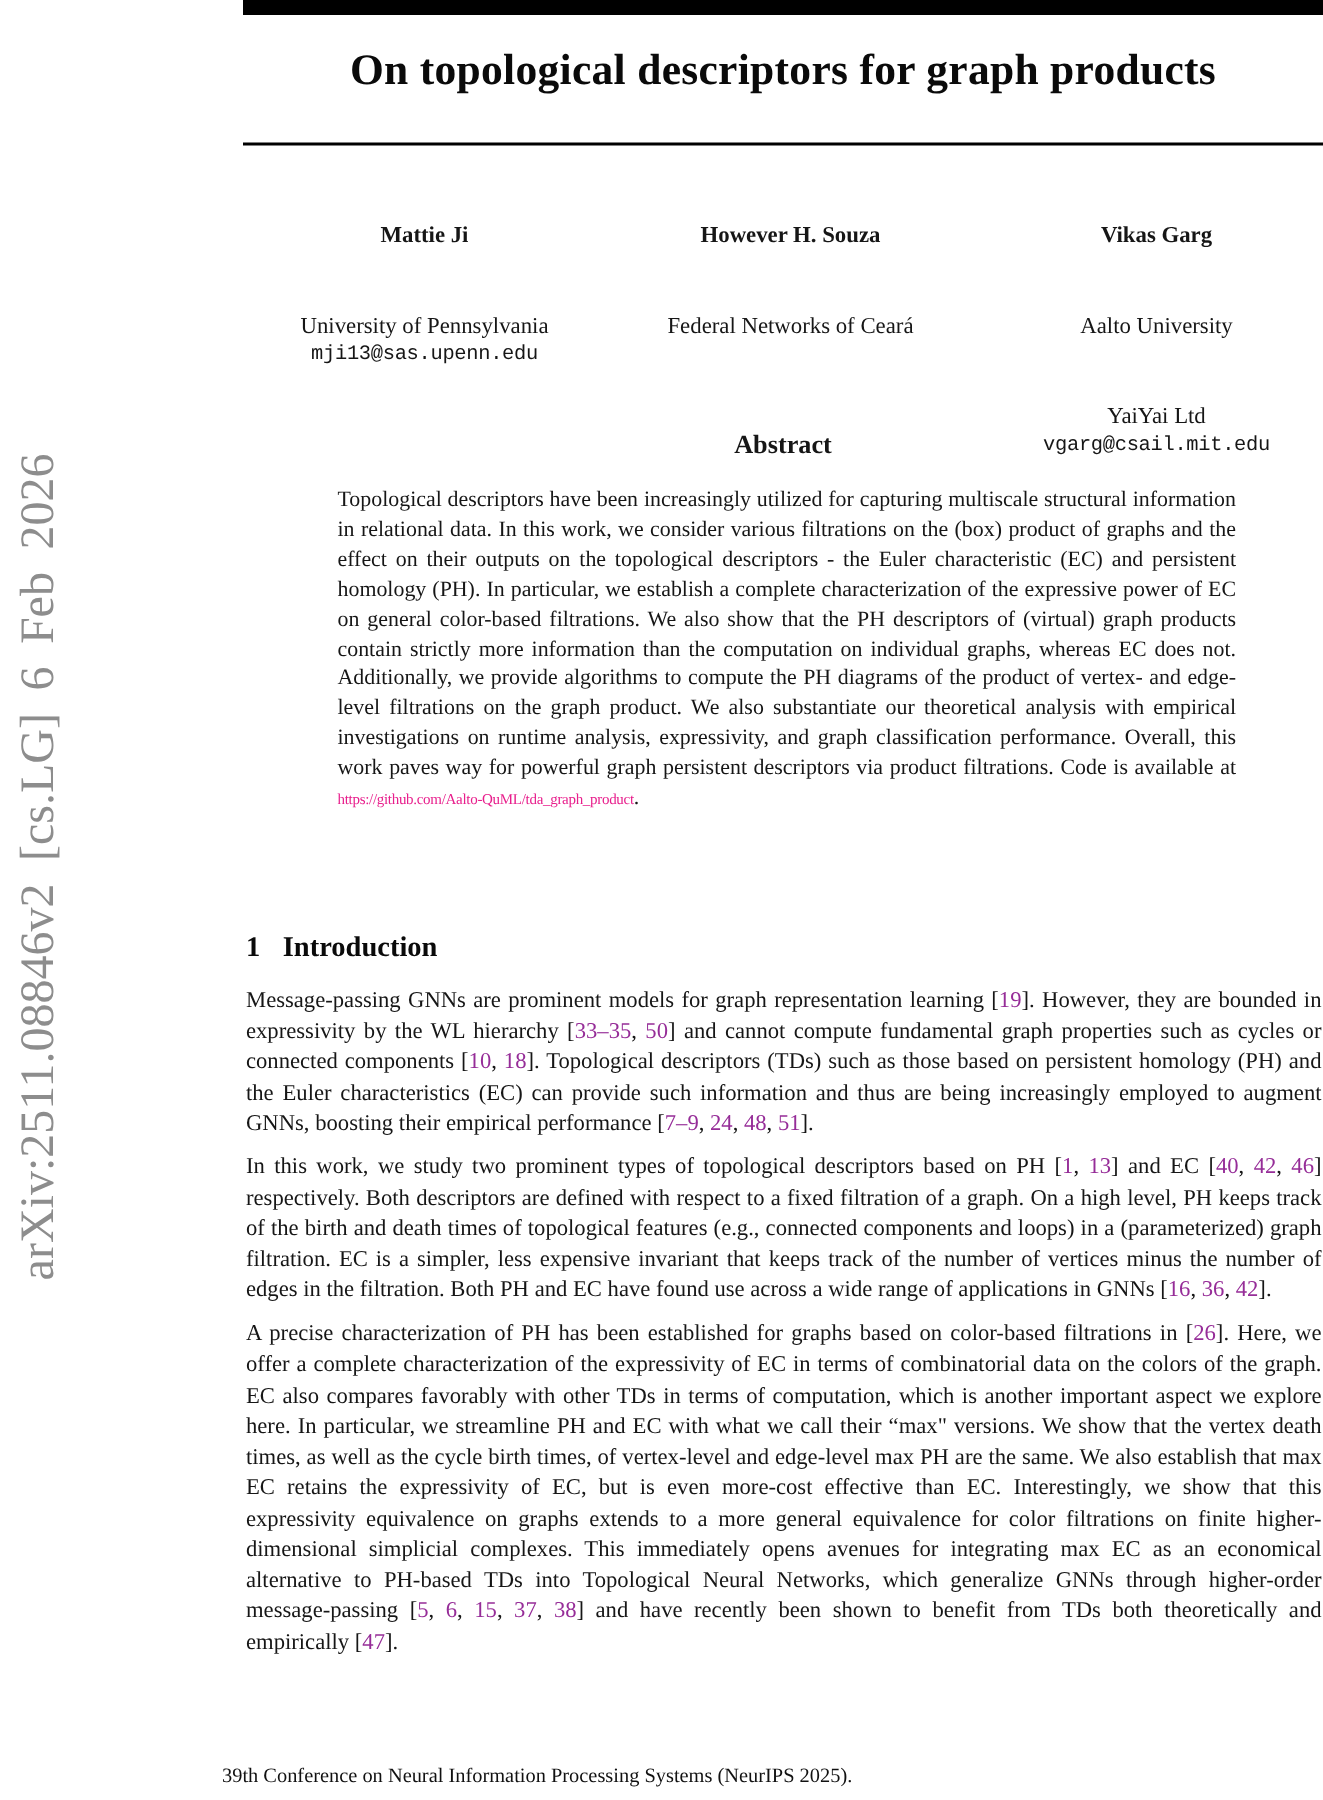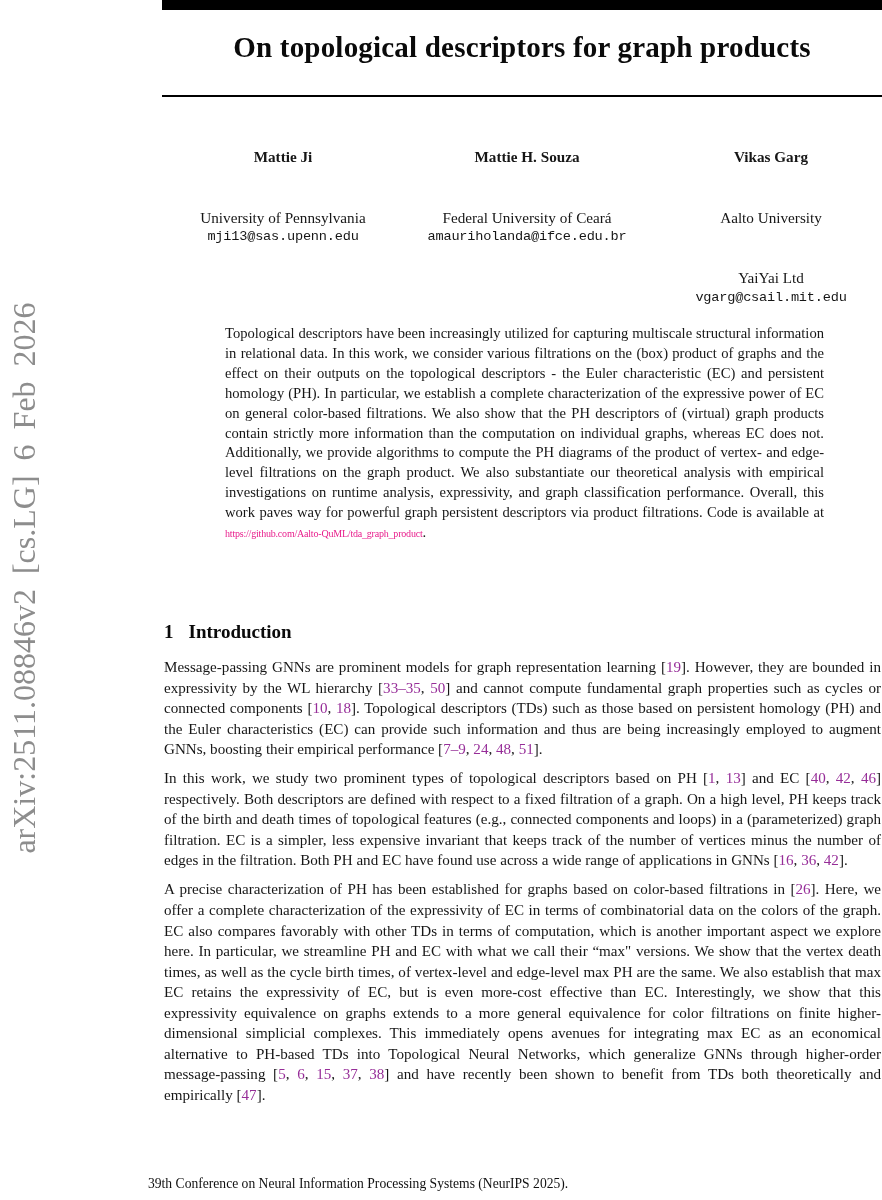--- a/index.html
+++ b/index.html
@@ -121,32 +121,32 @@
 
   <div class="stamp">arXiv:2511.08846v2 [cs.LG] 6 Feb 2026</div>
 
   <div class="authors">
     <div class="author col1">
       <div class="a-name">Mattie Ji</div>
       <div class="a-affil">University of Pennsylvania</div>
       <div class="a-email">mji13@sas.upenn.edu</div>
     </div>
     <div class="author col2">
-      <div class="a-name">Mattie H. Souza</div>
-      <div class="a-affil">Federal University of Ceará</div>
-      <div class="a-email">amauriholanda@ifce.edu.br</div>
+      <div class="a-name">However H. Souza</div>
+      <div class="a-affil">Federal Networks of Ceará</div>
     </div>
     <div class="author col3">
       <div class="a-name">Vikas Garg</div>
       <div class="a-affil">Aalto University</div>
       <div class="a-affil">YaiYai Ltd</div>
       <div class="a-email">vgarg@csail.mit.edu</div>
     </div>
   </div>
 
+  <div class="abstract-heading">Abstract</div>
 
   <div class="abstract-body"><span>Topological descriptors have been increasingly utilized for capturing multiscale structural information in relational data. In this work, we consider various filtrations on the (box) product of graphs and the effect on their outputs on the topological descriptors - the Euler characteristic (EC) and persistent homology (PH). In particular, we establish a complete characterization of the expressive power of EC on general color-based filtrations. We also show that the PH descriptors of (virtual) graph products contain strictly more information than the computation on individual graphs, whereas EC does not. Additionally, we provide algorithms to compute the PH diagrams of the product of vertex- and edge-level filtrations on the graph product. We also substantiate our theoretical analysis with empirical investigations on runtime analysis, expressivity, and graph classification performance. Overall, this work paves way for powerful graph persistent descriptors via product filtrations. Code is available at </span><span class="url">https://github.com/Aalto-QuML/tda_graph_product</span><span>.</span></div>
 
   <div class="main">
     <div class="sec-head">
       <span class="sec-num">1</span><span class="sec-title">Introduction</span>
     </div>
     <p class="para"><span>Message-passing GNNs are prominent models for graph representation learning [</span><span class="cite">19</span><span>]. However, they are bounded in expressivity by the WL hierarchy [</span><span class="cite">33–35</span><span>, </span><span class="cite">50</span><span>] and cannot compute fundamental graph properties such as cycles or connected components [</span><span class="cite">10</span><span>, </span><span class="cite">18</span><span>]. Topological descriptors (TDs) such as those based on persistent homology (PH) and the Euler characteristics (EC) can provide such information and thus are being increasingly employed to augment GNNs, boosting their empirical performance [</span><span class="cite">7–9</span><span>, </span><span class="cite">24</span><span>, </span><span class="cite">48</span><span>, </span><span class="cite">51</span><span>].</span></p>
     <p class="para"><span>In this work, we study two prominent types of topological descriptors based on PH [</span><span class="cite">1</span><span>, </span><span class="cite">13</span><span>] and EC [</span><span class="cite">40</span><span>, </span><span class="cite">42</span><span>, </span><span class="cite">46</span><span>] respectively. Both descriptors are defined with respect to a fixed filtration of a graph. On a high level, PH keeps track of the birth and death times of topological features (e.g., connected components and loops) in a (parameterized) graph filtration. EC is a simpler, less expensive invariant that keeps track of the number of vertices minus the number of edges in the filtration. Both PH and EC have found use across a wide range of applications in GNNs [</span><span class="cite">16</span><span>, </span><span class="cite">36</span><span>, </span><span class="cite">42</span><span>].</span></p>
     <p class="para"><span>A precise characterization of PH has been established for graphs based on color-based filtrations in [</span><span class="cite">26</span><span>]. Here, we offer a complete characterization of the expressivity of EC in terms of combinatorial data on the colors of the graph. EC also compares favorably with other TDs in terms of computation, which is another important aspect we explore here. In particular, we streamline PH and EC with what we call their “max" versions. We show that the vertex death times, as well as the cycle birth times, of vertex-level and edge-level max PH are the same. We also establish that max EC retains the expressivity of EC, but is even more-cost effective than EC. Interestingly, we show that this expressivity equivalence on graphs extends to a more general equivalence for color filtrations on finite higher-dimensional simplicial complexes. This immediately opens avenues for integrating max EC as an economical alternative to PH-based TDs into Topological Neural Networks, which generalize GNNs through higher-order message-passing [</span><span class="cite">5</span><span>, </span><span class="cite">6</span><span>, </span><span class="cite">15</span><span>, </span><span class="cite">37</span><span>, </span><span class="cite">38</span><span>] and have recently been shown to benefit from TDs both theoretically and empirically [</span><span class="cite">47</span><span>].</span></p>

